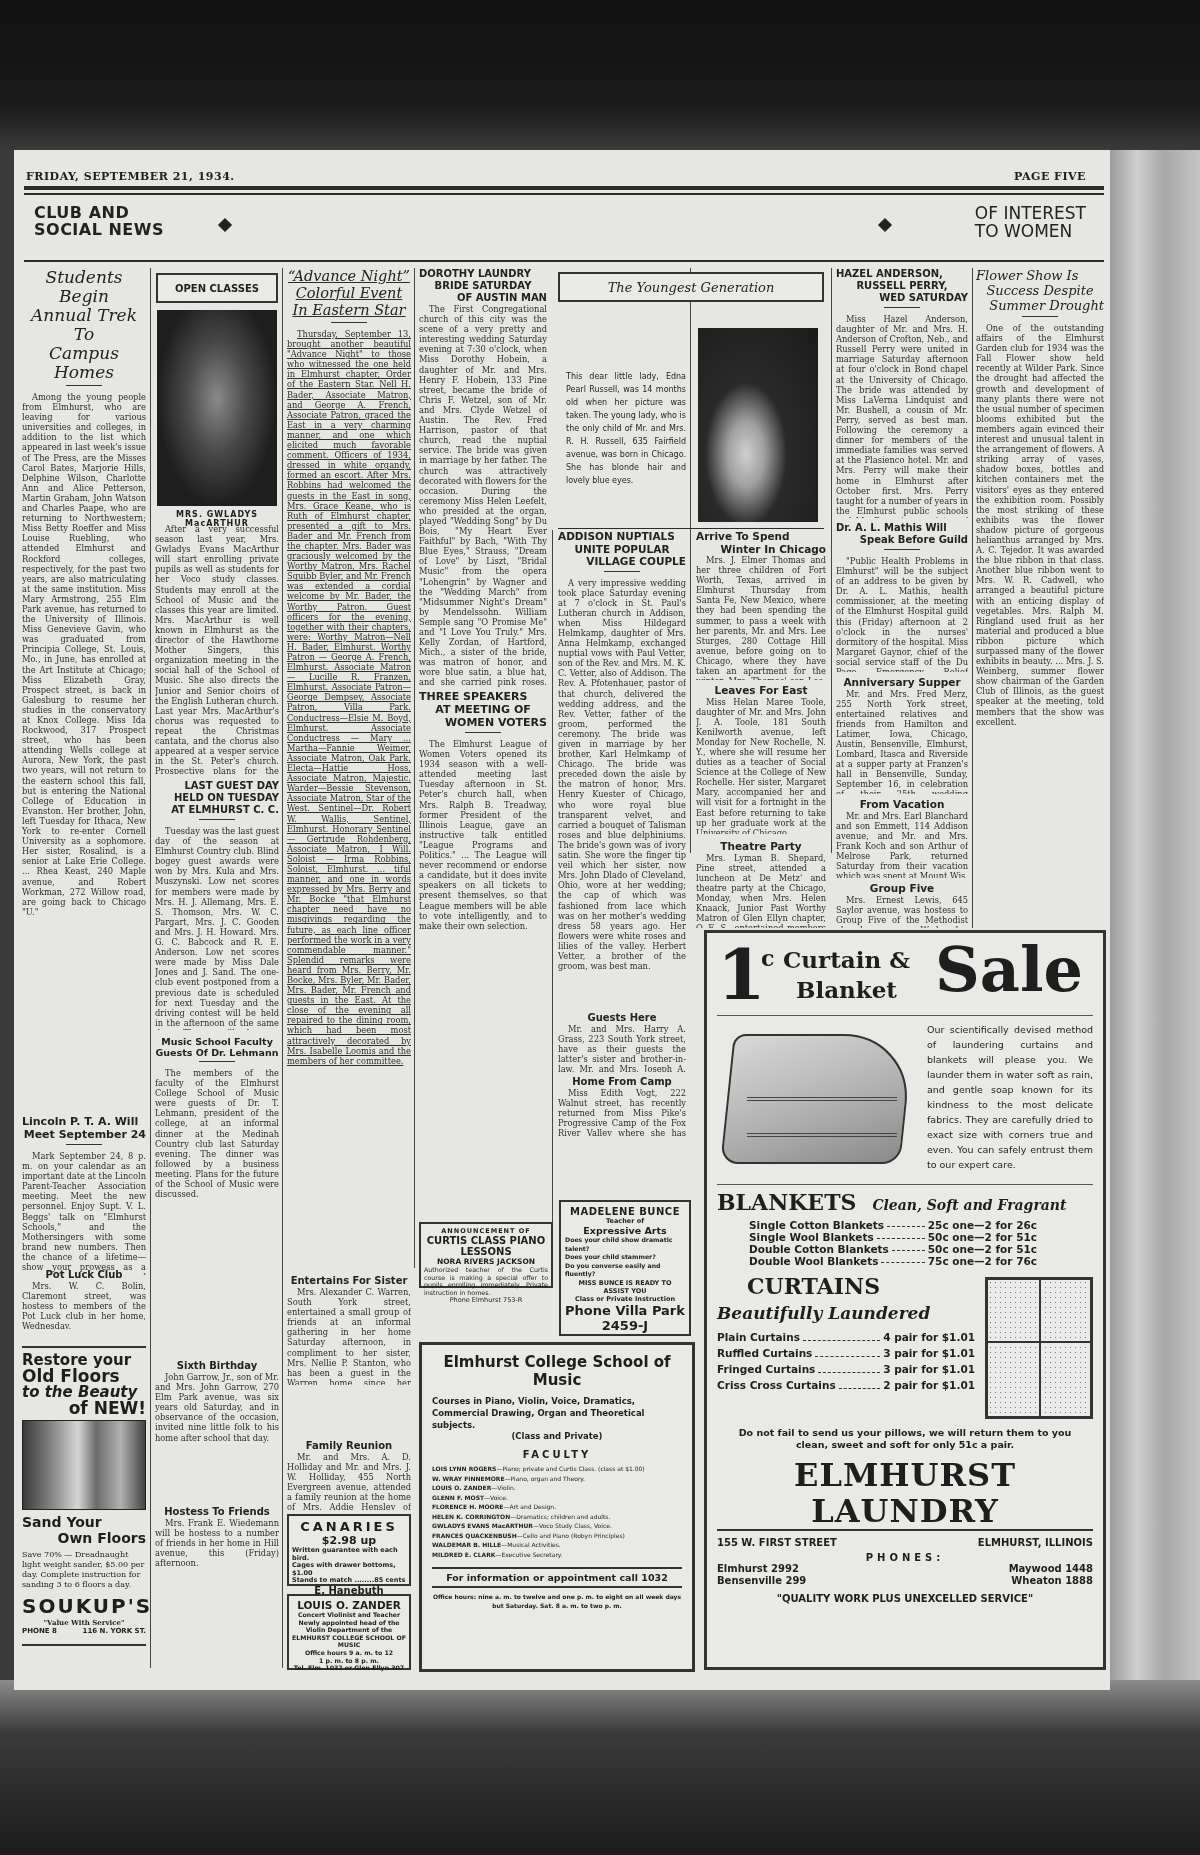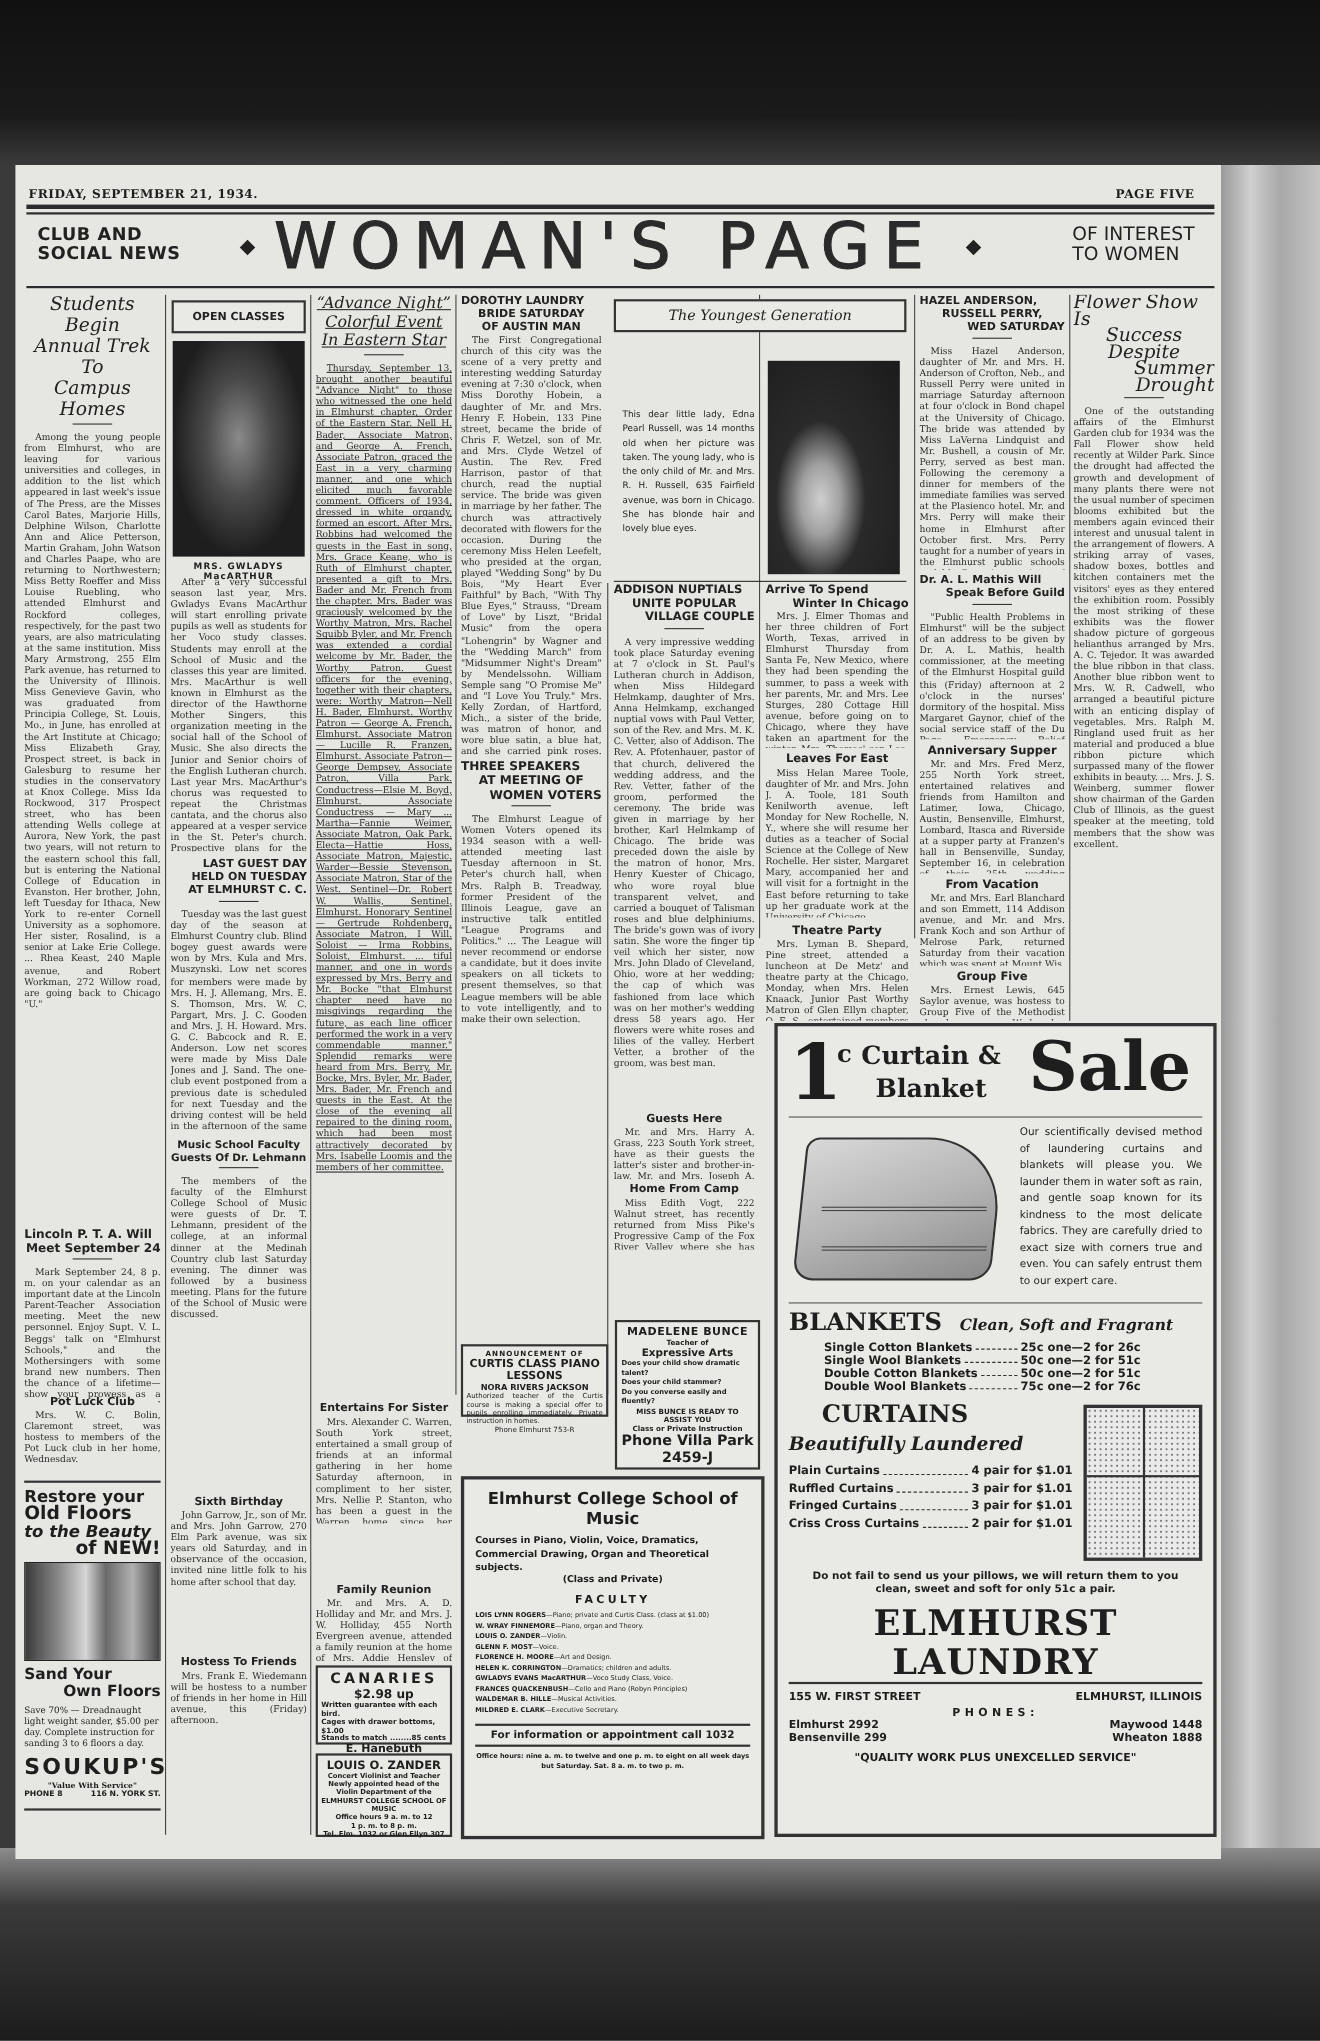--- a/index.html
+++ b/index.html
@@ -45,21 +45,20 @@
   <div class="dateline" style="right:24px;">PAGE FIVE</div>
   <div class="rule-thick" style="top:36px;"></div>
   <div class="rule-thin" style="top:43px;"></div>
 
   <div class="masthead">
     <div class="club-news">
       <div>CLUB AND</div>
       <div>SOCIAL NEWS</div>
     </div>
     <div class="diamond" style="left:196px; top:24px;"></div>
-    <div class="woman-title">WOMAN'S PAGE</div>
     <div class="diamond" style="left:856px; top:24px;"></div>
     <div class="interest">
       <div>OF INTEREST</div>
       <div>TO WOMEN</div>
     </div>
   </div>
   <div class="rule-thin" style="top:110px;"></div>
 
   <div class="vsep" style="left:136px; top:118px; height:1400px;"></div>
   <div class="vsep" style="left:268px; top:118px; height:1400px;"></div>
@@ -185,21 +184,21 @@
       <div>Office hours 9 a. m. to 12</div>
       <div>1 p. m. to 8 p. m.</div>
       <div>Tel. Elm. 1032 or Glen Ellyn 307</div>
     </div>
   </div>
 
   <div class="col" style="left:405px; top:118px; width:128px; height:420px; overflow:hidden;">
     <div class="hd-sans" style="font-size:10px; line-height:12px;">
       <div style="text-align:left;">DOROTHY LAUNDRY</div>
       <div>BRIDE SATURDAY</div>
-      <div style="">OF AUSTIN MAN</div>
+      <div style="text-align:right;">OF AUSTIN MAN</div>
     </div>
     <p>The First Congregational church of this city was the scene of a very pretty and interesting wedding Saturday evening at 7:30 o'clock, when Miss Dorothy Hobein, a daughter of Mr. and Mrs. Henry F. Hobein, 133 Pine street, became the bride of Chris F. Wetzel, son of Mr. and Mrs. Clyde Wetzel of Austin. The Rev. Fred Harrison, pastor of that church, read the nuptial service. The bride was given in marriage by her father. The church was attractively decorated with flowers for the occasion. During the ceremony Miss Helen Leefelt, who presided at the organ, played "Wedding Song" by Du Bois, "My Heart Ever Faithful" by Bach, "With Thy Blue Eyes," Strauss, "Dream of Love" by Liszt, "Bridal Music" from the opera "Lohengrin" by Wagner and the "Wedding March" from "Midsummer Night's Dream" by Mendelssohn. William Semple sang "O Promise Me" and "I Love You Truly." Mrs. Kelly Zordan, of Hartford, Mich., a sister of the bride, was matron of honor, and wore blue satin, a blue hat, and she carried pink roses. The bride's gown was fashioned of white velvet. She wore a white velvet hat and her bouquet was of white roses. Paul Wetzel, a brother of the groom, was best man. Mr. and Mrs. Wetzel left on a brief honeymoon through the south, after which they will make their home at 5237 Winthrop avenue. Mrs. Wetzel, who is a member of one of Elmhurst's oldest families, is a graduate of York Community high school, and also of the Northern State Teachers' college at De Kalb. The groom was graduated from Iowa university.</p>
   </div>
   <div class="col" style="left:405px; top:540px; width:128px; height:560px; overflow:hidden;">
     <div class="hd-sans" style="font-size:11px; line-height:13px;">
       <div style="text-align:left;">THREE SPEAKERS</div>
       <div>AT MEETING OF</div>
       <div style="text-align:right;">WOMEN VOTERS</div>
     </div>
     <div class="hd-rule"></div>
@@ -272,21 +271,21 @@
     <div class="hd-sans" style="font-size:10.5px; line-height:12.5px;">From Vacation</div>
     <p>Mr. and Mrs. Earl Blanchard and son Emmett, 114 Addison avenue, and Mr. and Mrs. Frank Koch and son Arthur of Melrose Park, returned Saturday from their vacation which was spent at Mount Wis. Mrs. Blanchard and Mr. Koch are cousins.</p>
   </div>
   <div class="col" style="left:822px; top:732px; width:132px; height:46px; overflow:hidden;">
     <div class="hd-sans" style="font-size:10.5px; line-height:12.5px;">Group Five</div>
     <p>Mrs. Ernest Lewis, 645 Saylor avenue, was hostess to Group Five of the Methodist church on Wednesday afternoon.</p>
   </div>
 
   <div class="vsep" style="left:958px; top:118px; height:660px;"></div>
   <div class="col" style="left:962px; top:118px; width:128px; height:660px; overflow:hidden;">
-    <div class="hd-italic" style="font-size:17px; line-height:15px;">
+    <div class="hd-italic" style="font-size:13px; line-height:15px;">
       <div style="text-align:left;">Flower Show Is</div>
       <div>Success Despite</div>
       <div style="text-align:right;">Summer Drought</div>
     </div>
     <div class="hd-rule"></div>
     <p>One of the outstanding affairs of the Elmhurst Garden club for 1934 was the Fall Flower show held recently at Wilder Park. Since the drought had affected the growth and development of many plants there were not the usual number of specimen blooms exhibited but the members again evinced their interest and unusual talent in the arrangement of flowers. A striking array of vases, shadow boxes, bottles and kitchen containers met the visitors' eyes as they entered the exhibition room. Possibly the most striking of these exhibits was the flower shadow picture of gorgeous helianthus arranged by Mrs. A. C. Tejedor. It was awarded the blue ribbon in that class. Another blue ribbon went to Mrs. W. R. Cadwell, who arranged a beautiful picture with an enticing display of vegetables. Mrs. Ralph M. Ringland used fruit as her material and produced a blue ribbon picture which surpassed many of the flower exhibits in beauty. ... Mrs. J. S. Weinberg, summer flower show chairman of the Garden Club of Illinois, as the guest speaker at the meeting, told members that the show was excellent.</p>
   </div>
 
   <div class="box" style="left:405px; top:1072px; width:134px; height:66px; text-align:center; padding:3px;">
     <div class="ad-text" style="font-size:6.5px; font-weight:bold; letter-spacing:1px;">ANNOUNCEMENT OF</div>

